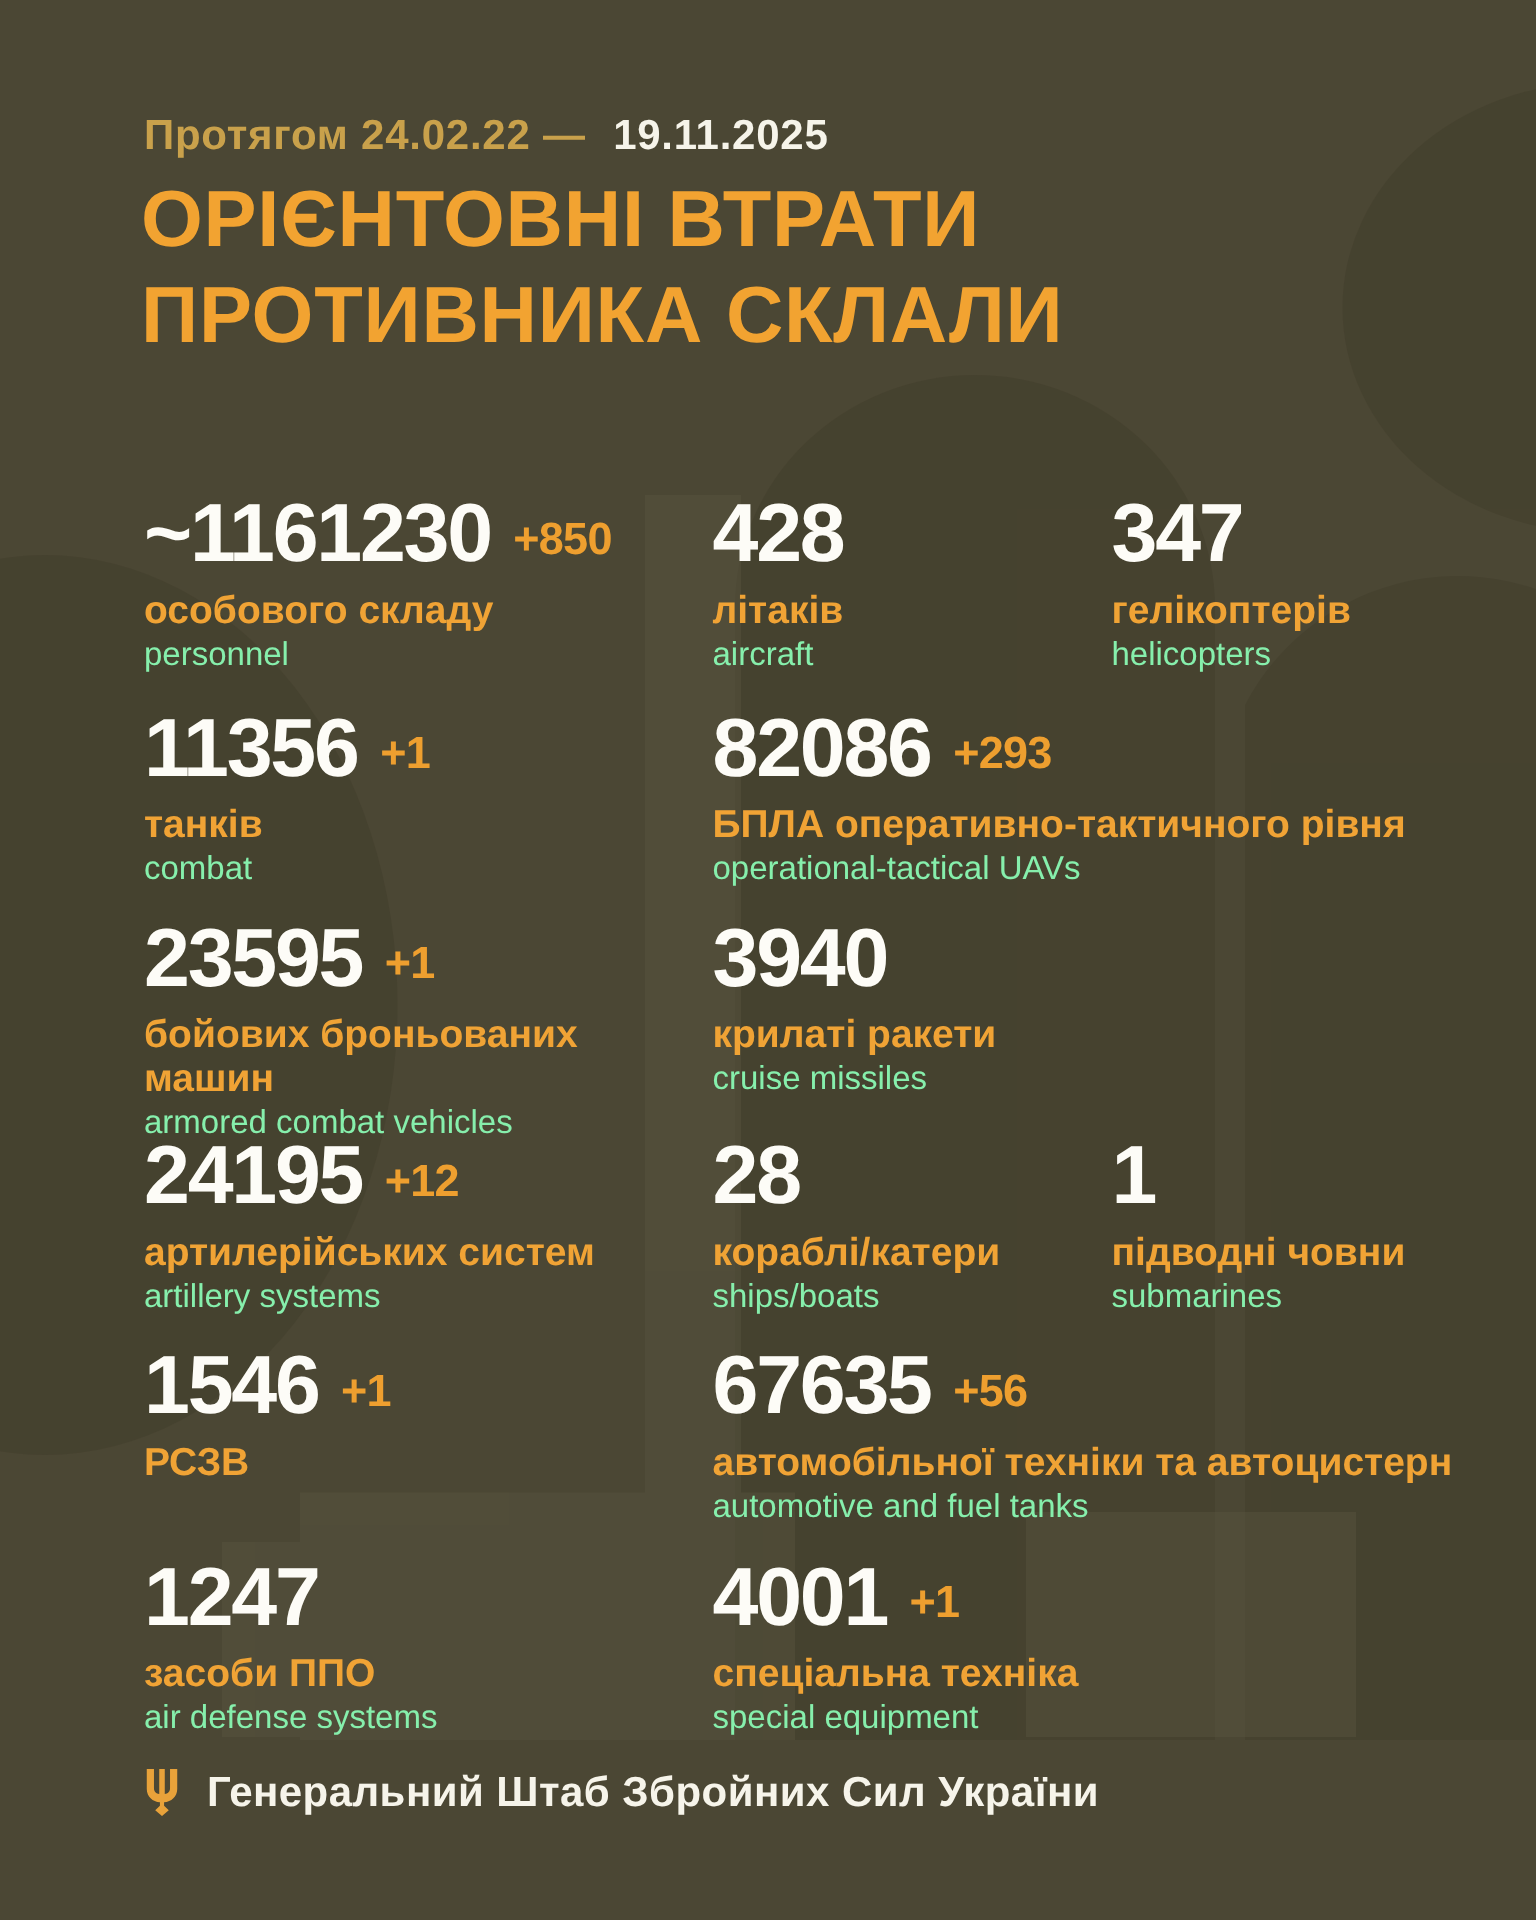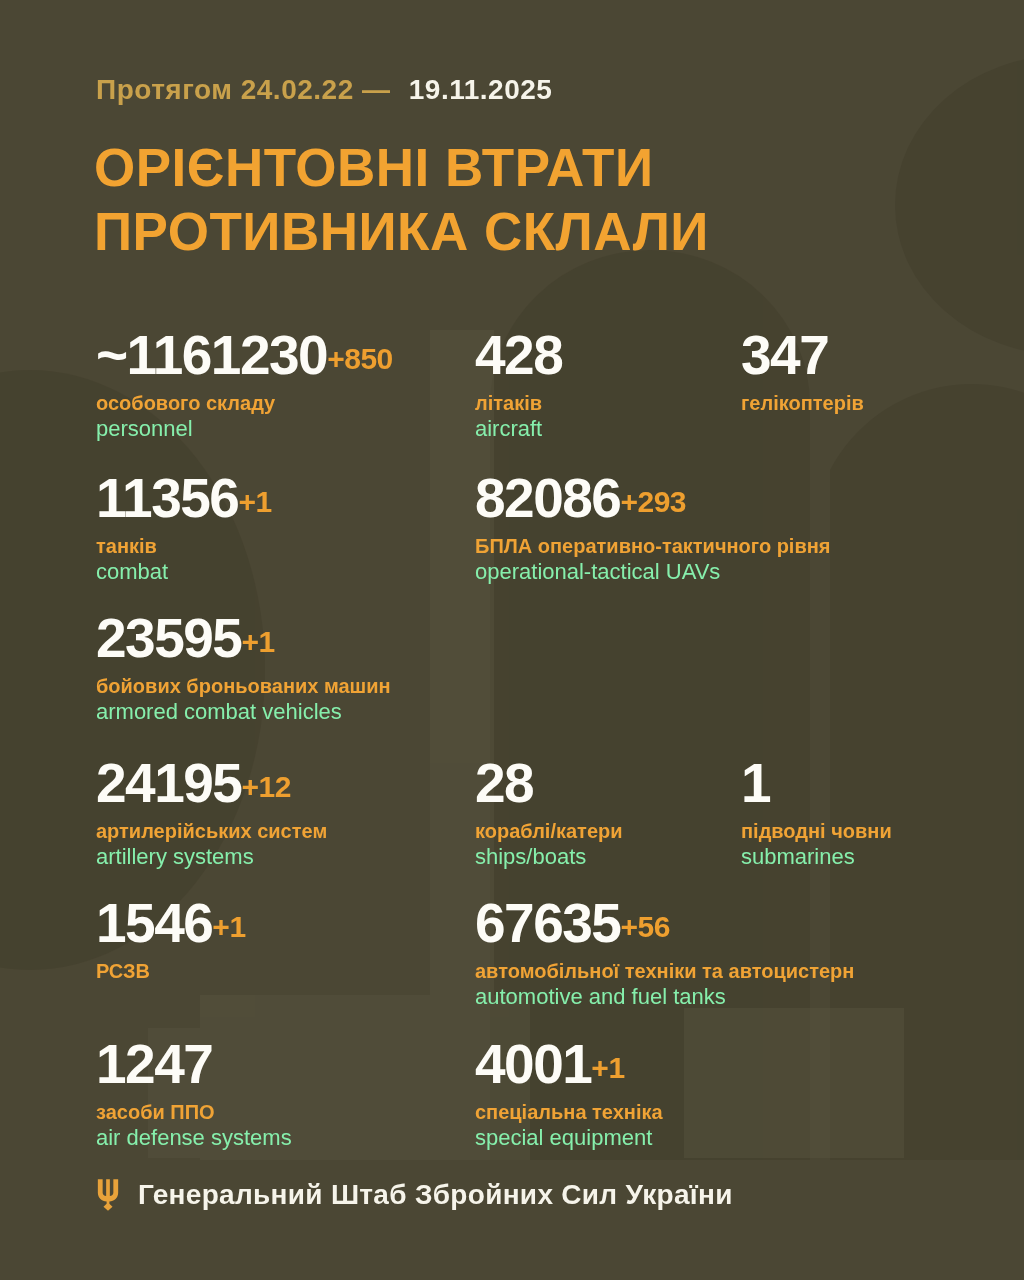--- a/index.html
+++ b/index.html
@@ -7,30 +7,30 @@
     width:1024px;height:1280px;
     position:relative;overflow:hidden;
     background:#4b4734;
     font-family:"Liberation Sans", sans-serif;
     -webkit-font-smoothing:antialiased;
   }
   .watermark{position:absolute;inset:0;pointer-events:none;}
   .header{position:absolute;left:96px;top:74px;font-size:28px;font-weight:600;letter-spacing:.5px;white-space:nowrap;}
   .header .gold{color:#c9a14b;}
   .header .date{color:#f6f4ea;font-weight:700;margin-left:10px;text-align:center;}
-  .title{position:absolute;left:94px;top:136px;font-size:53px;font-weight:800;color:#f2a331;line-height:1.2;letter-spacing:.5px;}
+  .title{position:absolute;left:94px;top:115px;font-size:53px;font-weight:800;color:#f2a331;line-height:1.2;letter-spacing:.5px;}
   .stats{position:absolute;left:96px;top:322px;width:912px;}
   .row{display:grid;grid-template-columns:379px 266px 1fr;}
   .h143{height:143px}.h140{height:140px}.h145{height:145px}.h141{height:141px}.h130{height:130px}
   .span2{grid-column:2 / span 2;}
   .stat{padding-top:6px;}
-  .num-line{display:flex;align-items:baseline;}
+  .num-line{display:flex;align-items:baseline;gap:15px;}
   .num{font-size:55px;font-weight:800;color:#fdfcf7;letter-spacing:-1.5px;line-height:1;}
   .delta{font-size:30px;font-weight:800;color:#ee9f2f;letter-spacing:-.5px;transform:translateY(-5px);}
-  .ua{margin-top:9px;font-size:20px;font-weight:700;color:#f0a335;line-height:1.12;}
+  .ua{margin-top:9px;font-size:26px;font-weight:700;color:#f0a335;line-height:1.12;}
   .en{margin-top:3px;font-size:22px;font-weight:400;color:#86efac;line-height:1.12;}
   .footer{position:absolute;left:96px;top:1178px;display:flex;align-items:center;gap:18px;}
   .footer .org{font-size:28px;font-weight:600;color:#f6f4ea;letter-spacing:.3px;}
   .tryzub{width:24px;height:34px;display:block;}
 </style>
 </head>
 <body>
 
 <svg class="watermark" viewBox="0 0 1024 1280" xmlns="http://www.w3.org/2000/svg">
   <g fill="#423e2c" opacity="0.55">
@@ -75,20 +75,21 @@
       </div>
       <div class="ua">літаків</div>
       <div class="en">aircraft</div>
     </div>
     <div class="stat">
       <div class="num-line">
         <span class="num">347</span>
         <span class="delta"></span>
       </div>
       <div class="ua">гелікоптерів</div>
+      <div class="en">helicopters</div>
     </div>
   </div>
 
   <div class="row h140">
     <div class="stat">
       <div class="num-line">
         <span class="num">11356</span>
         <span class="delta">+1</span>
       </div>
       <div class="ua">танків</div>
@@ -105,20 +106,28 @@
   </div>
 
   <div class="row h145">
     <div class="stat">
       <div class="num-line">
         <span class="num">23595</span>
         <span class="delta">+1</span>
       </div>
       <div class="ua">бойових броньованих машин</div>
       <div class="en">armored combat vehicles</div>
+    </div>
+    <div class="stat span2">
+      <div class="num-line">
+        <span class="num">3940</span>
+        <span class="delta"></span>
+      </div>
+      <div class="ua">крилаті ракети</div>
+      <div class="en">cruise missiles</div>
     </div>
   </div>
 
   <div class="row h140">
     <div class="stat">
       <div class="num-line">
         <span class="num">24195</span>
         <span class="delta">+12</span>
       </div>
       <div class="ua">артилерійських систем</div>

